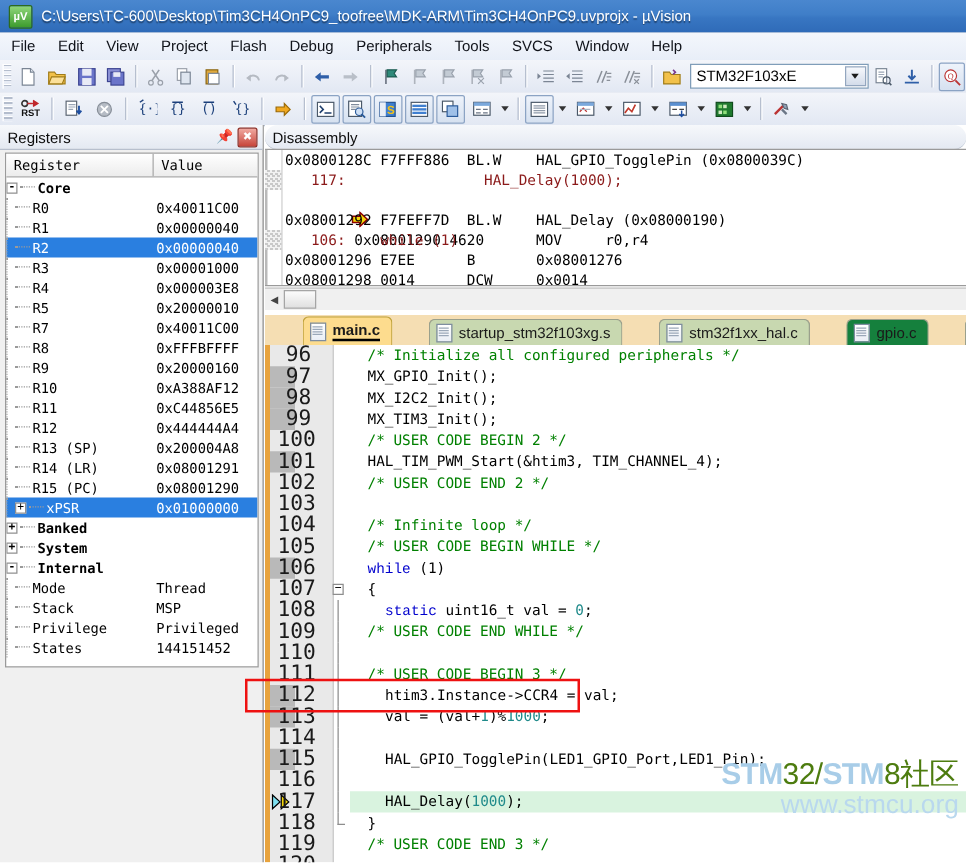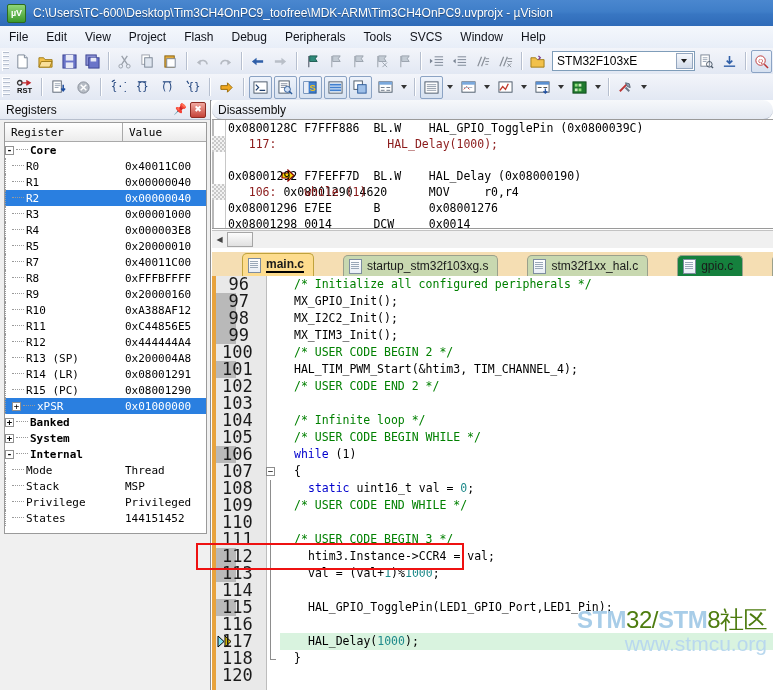--- a/index.html
+++ b/index.html
@@ -218,21 +218,21 @@
     font-family:"DejaVu Sans Mono","Liberation Mono",monospace;font-size:17px;color:#1a1a1a;
   }
   .crow .fold{position:absolute;left:54px;top:0;width:14px;height:17px;}
   .crow .txt{
     position:absolute;left:68px;top:0;height:17px;
     font-family:"DejaVu Sans Mono","Liberation Mono",monospace;font-size:11.5px;color:#000;
   }
   .crow.exec .txt,.crow.exec{background:transparent;}
   .crow.exec .hl{position:absolute;left:68px;top:0;width:493px;height:17px;background:#d9f3df;}
   .cmt{color:#008000;}
-  .kw{color:#0000cd;}
+  .kw{color:#0000cd;font-family:Liberation Mono, monospace;}
   .num{color:#1f8a8a;}
   .plain{color:#000000;}
   .foldbox{
     display:inline-block;width:9px;height:9px;box-sizing:border-box;
     border:1px solid #8d8d8d;background:#fff;color:#000;
     font-size:9px;line-height:7px;text-align:center;
     font-family:"DejaVu Sans Mono",monospace;vertical-align:middle;
   }
   .foldline{display:inline-block;width:1px;height:17px;border-left:1px solid #8d8d8d;margin-left:4px;vertical-align:top;}
   .foldend{display:inline-block;width:5px;height:9px;border-left:1px solid #8d8d8d;border-bottom:1px solid #8d8d8d;margin-left:4px;vertical-align:top;}
@@ -896,20 +896,21 @@
         <div class="crow"><span class="bk mod"></span><span class="ln">112</span><span class="fold"><span class="foldline"></span></span><span class="txt" style="padding-left:28px"><span class="plain">htim3.Instance-&gt;CCR4 = val;</span></span></div>
         <div class="crow"><span class="bk mod"></span><span class="ln">113</span><span class="fold"><span class="foldline"></span></span><span class="txt" style="padding-left:28px"><span class="plain">val = (val+</span><span class="num">1</span><span class="plain">)%</span><span class="num">1000</span><span class="plain">;</span></span></div>
         <div class="crow"><span class="bk"></span><span class="ln">114</span><span class="fold"><span class="foldline"></span></span><span class="txt" style="padding-left:0px"></span></div>
         <div class="crow"><span class="bk mod"></span><span class="ln">115</span><span class="fold"><span class="foldline"></span></span><span class="txt" style="padding-left:28px"><span class="plain">HAL_GPIO_TogglePin(LED1_GPIO_Port,LED1_Pin);</span></span></div>
         <div class="crow"><span class="bk"></span><span class="ln">116</span><span class="fold"><span class="foldline"></span></span><span class="txt" style="padding-left:0px"></span></div>
         <div class="crow exec"><span class="hl"></span><span class="bk"></span><span style="position:absolute;left:5px;top:2px;"><svg width="18" height="13" viewBox="0 0 18 13">
               <path d="M1 1l6 5.5L1 12z" fill="#7fe0f0" stroke="#000" stroke-width="1"></path>
               <path d="M8 1l6 5.5L8 12z" fill="#f5d60a" stroke="#000" stroke-width="1"></path>
             </svg></span><span class="ln">117</span><span class="fold"><span class="foldline"></span></span><span class="txt" style="padding-left:28px"><span class="plain">HAL_Delay(</span><span class="num">1000</span><span class="plain">);</span></span></div>
         <div class="crow"><span class="bk"></span><span class="ln">118</span><span class="fold"><span class="foldend"></span></span><span class="txt" style="padding-left:14px"><span class="plain">}</span></span></div>
+        <div class="crow"><span class="bk"></span><span class="ln">119</span><span class="fold"></span><span class="txt" style="padding-left:14px"><span class="cmt">/* USER CODE END 3 */</span></span></div>
         <div class="crow"><span class="bk"></span><span class="ln">120</span><span class="fold"></span><span class="txt" style="padding-left:0px"></span></div>
       </div>
   </div>
 
   <div class="annot"></div>
 
   <div class="wm">
     <div class="l1"><span>STM</span><span class="lt">32/</span><span>STM</span><span class="lt">8社区</span></div>
     <div class="l2">www.stmcu.org</div>
   </div>

